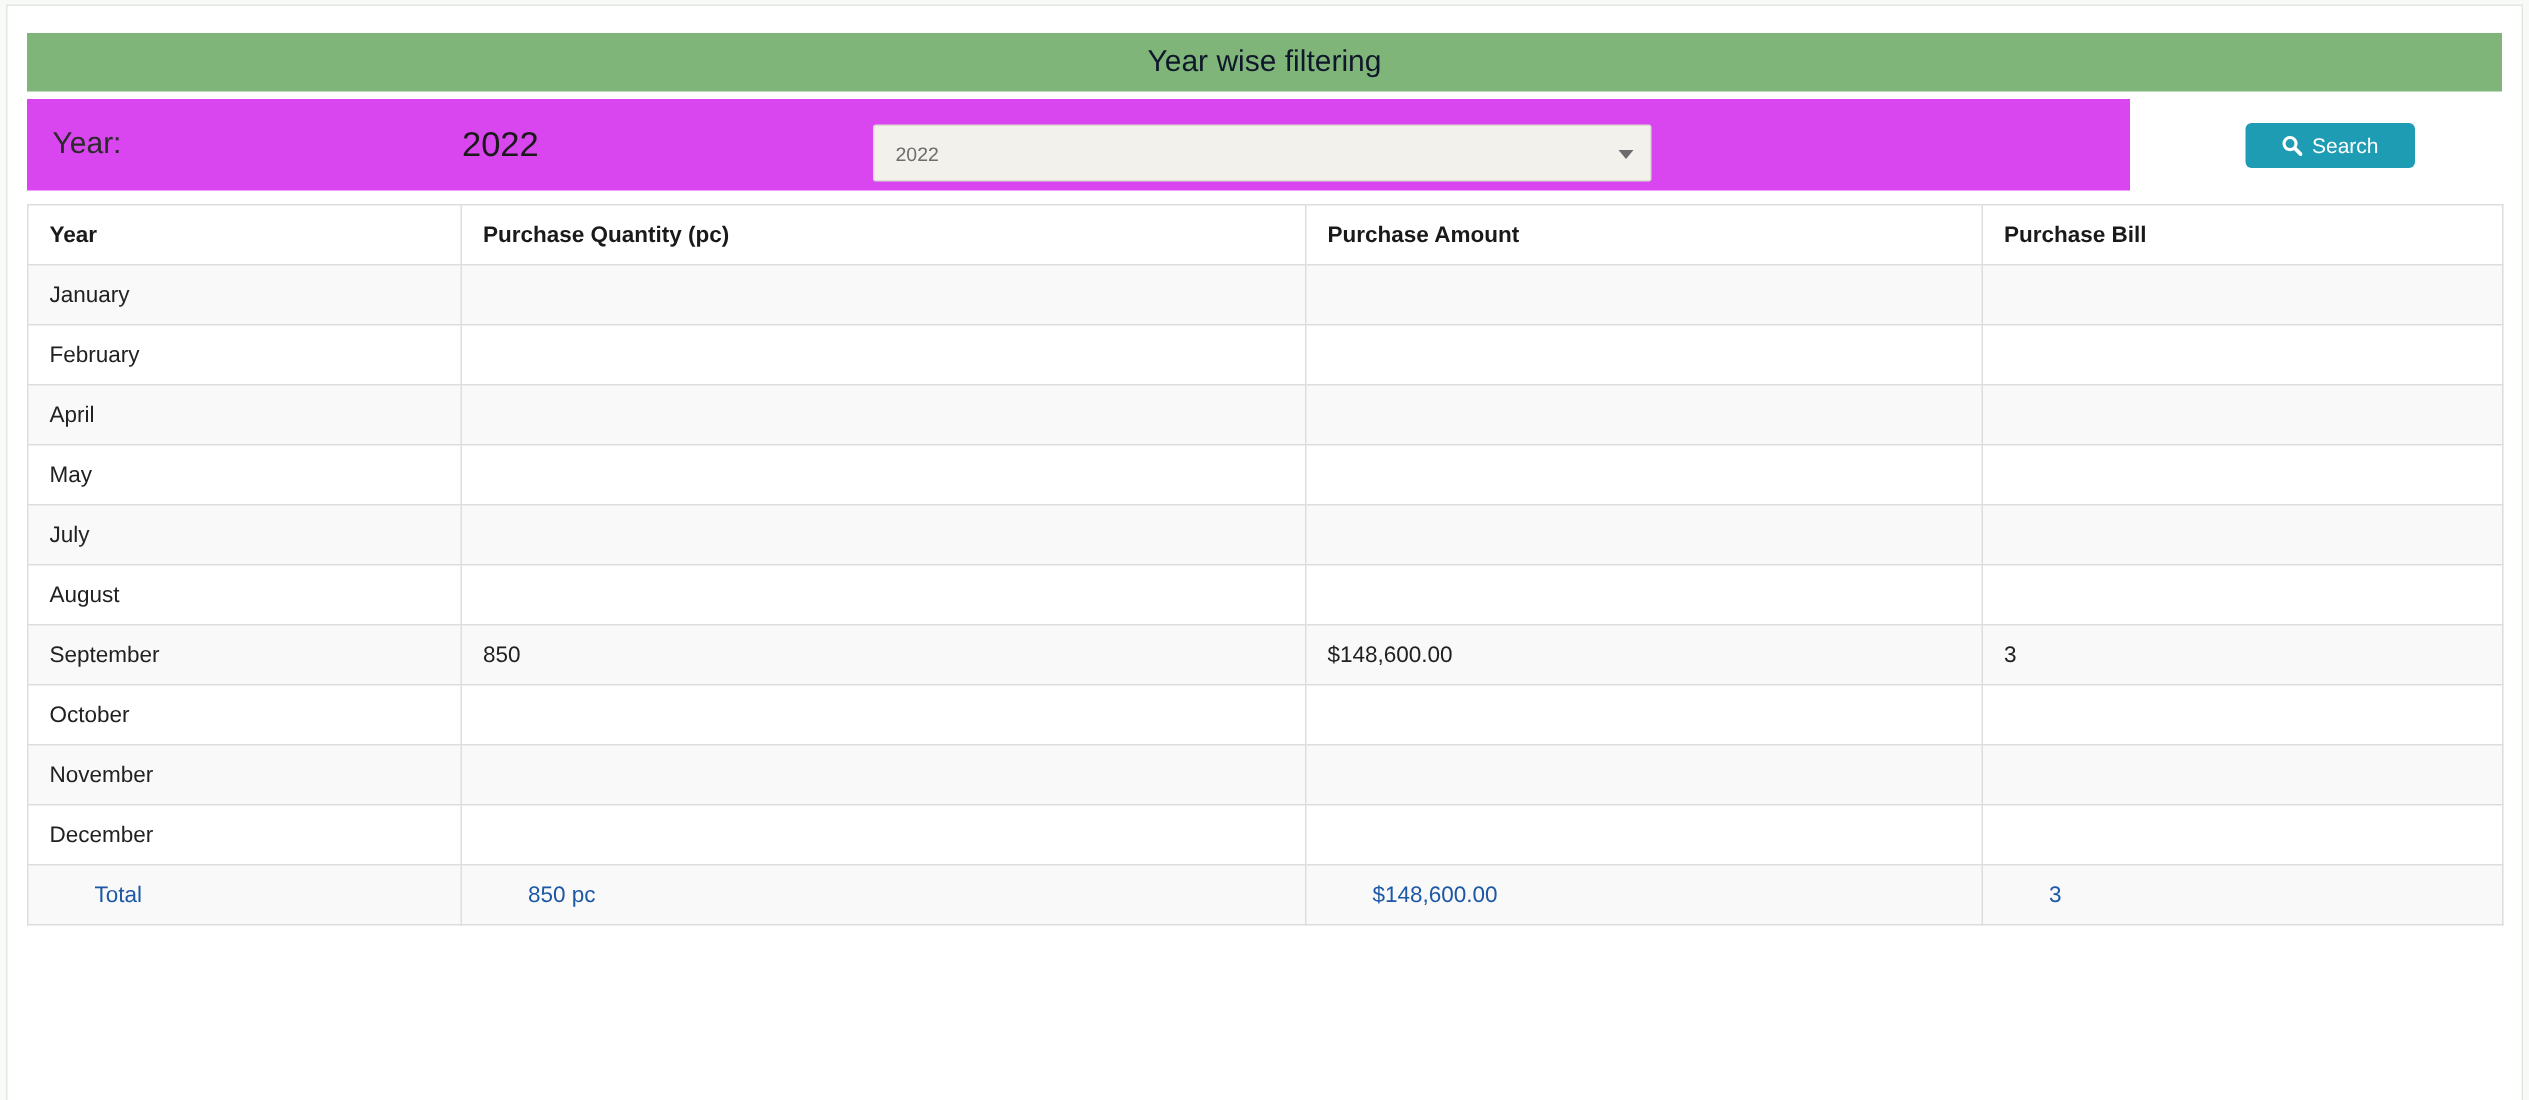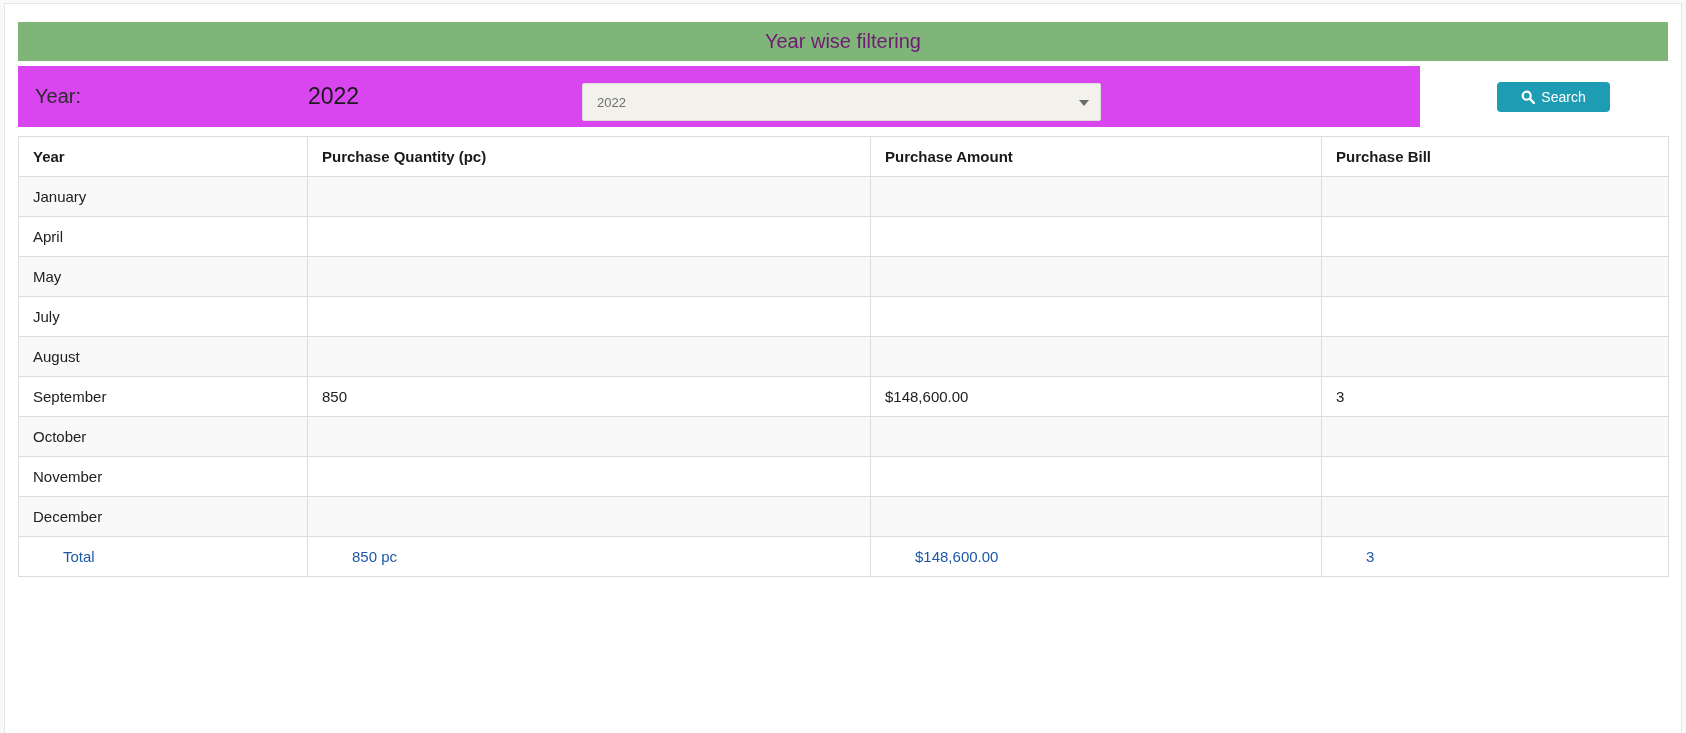--- a/index.html
+++ b/index.html
@@ -3,21 +3,21 @@
 <meta charset="utf-8">
 <style>
   * { margin:0; padding:0; box-sizing:border-box; }
   html,body { width:1686px; height:733px; overflow:hidden;
     font-family:"Liberation Sans", sans-serif; background:#f7faf7; }
 
   .page-panel { position:absolute; left:4px; top:3px; width:1678px; height:740px;
     background:#ffffff; border:1px solid #e2e7e2; border-bottom:none; }
 
   .green-header { position:absolute; left:18px; top:22px; width:1650px; height:39px;
-    background:#80b579; color:#701a75; font-size:20px;
+    background:#80b579; color:#0f172a; font-size:20px;
     display:flex; align-items:center; justify-content:center; }
 
   .filter-bar { position:absolute; left:18px; top:66px; width:1402px; height:61px;
     background:#d946ef; }
   .year-label { position:absolute; left:17px; top:0; height:61px; display:flex; align-items:center;
     font-size:20px; color:#2b2b2b; }
   .year-value { position:absolute; left:290px; top:0; height:61px; display:flex; align-items:center;
     font-size:23px; color:#1a1a1a; }
   .year-select { position:absolute; left:564px; top:17px; width:519px; height:38px;
     background:#f2f1eb; border:1px solid #ddddd3; border-radius:2px;
@@ -83,20 +83,26 @@
     </tr>
   </thead>
   <tbody id="month-rows">
       <tr>
         <td>January</td>
         <td></td>
         <td></td>
         <td></td>
       </tr>
       <tr>
+        <td>February</td>
+        <td></td>
+        <td></td>
+        <td></td>
+      </tr>
+      <tr>
         <td>April</td>
         <td></td>
         <td></td>
         <td></td>
       </tr>
       <tr>
         <td>May</td>
         <td></td>
         <td></td>
         <td></td>

